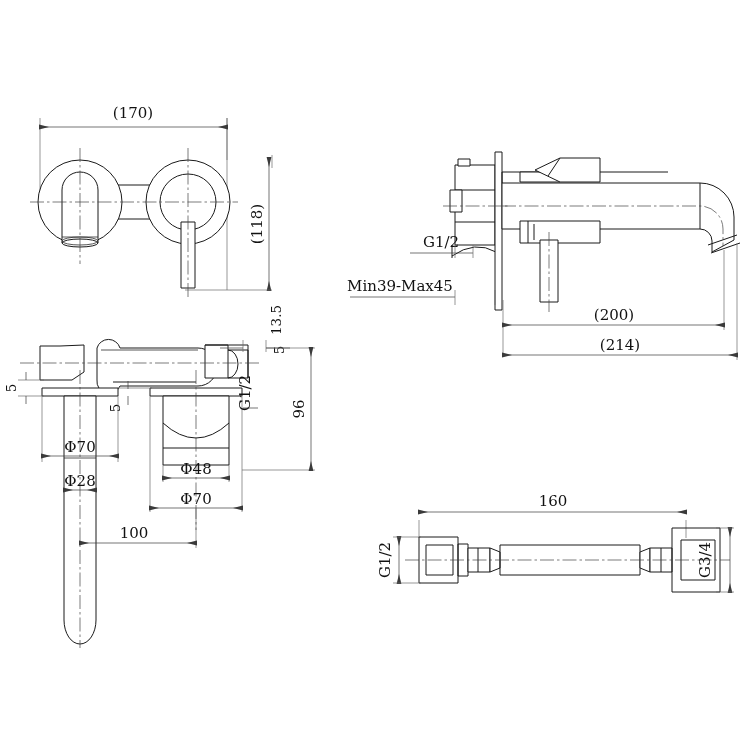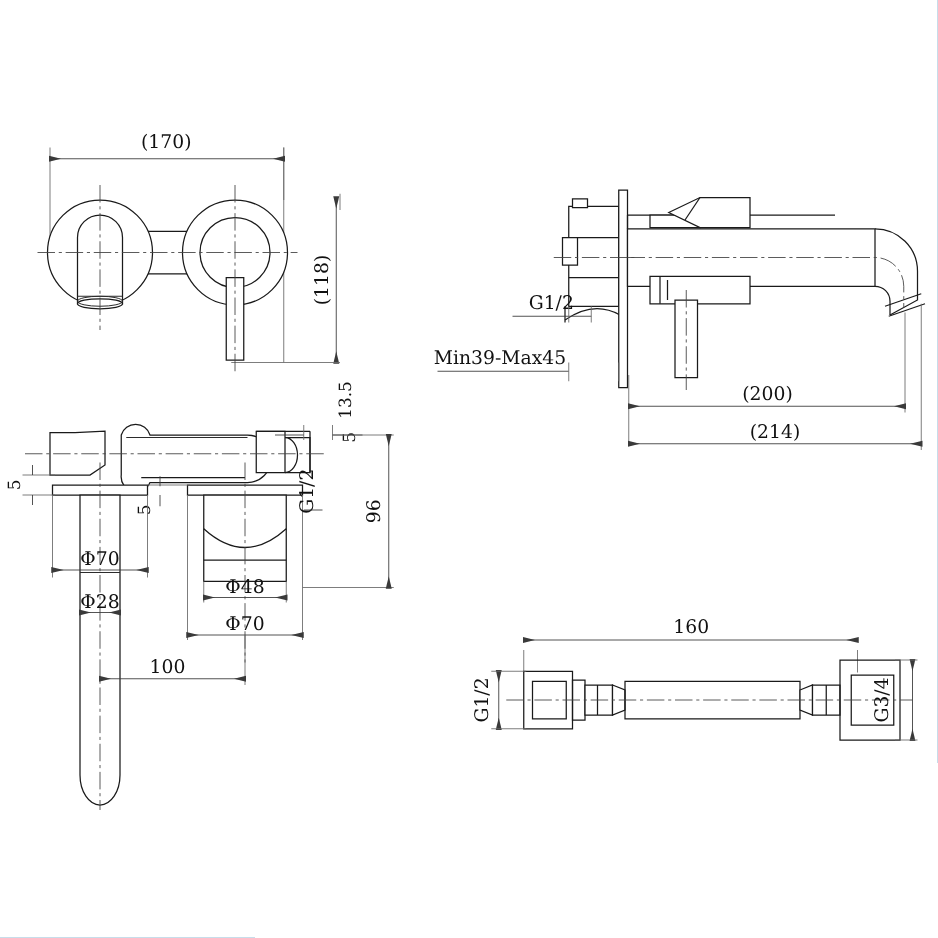--- a/index.html
+++ b/index.html
@@ -1,18 +1,18 @@
 <!DOCTYPE html>
 <html><head>
 <meta charset="utf-8">
 <style>
   html,body{margin:0;padding:0;background:#ffffff;}
   body{width:750px;height:750px;overflow:hidden;
        font-family:"DejaVu Serif","Liberation Serif",serif;}
-  #sheet{position:relative;width:750px;height:750px;background:#0369a1;}
+  #sheet{position:relative;width:750px;height:750px;background:#8b5cf6;}
   svg{display:block;}
   .ln{stroke:#1a1a1a;stroke-width:1;fill:none;vector-effect:non-scaling-stroke;}
   .thin{stroke:#2b2b2b;stroke-width:0.8;fill:none;}
   .dim{stroke:#3a3a3a;stroke-width:0.7;fill:none;}
   .ext{stroke:#6a6a6a;stroke-width:0.7;fill:none;}
   .ctr{stroke:#444;stroke-width:0.7;fill:none;stroke-dasharray:14 3 2.5 3;}
   .wht{fill:#ffffff;}
   .txt{font-family:"DejaVu Serif","Liberation Serif",serif;font-size:15px;fill:#111;}
   .txt.sm{font-size:13.5px;}
   .arrowhead{fill:#3a3a3a;stroke:none;}

